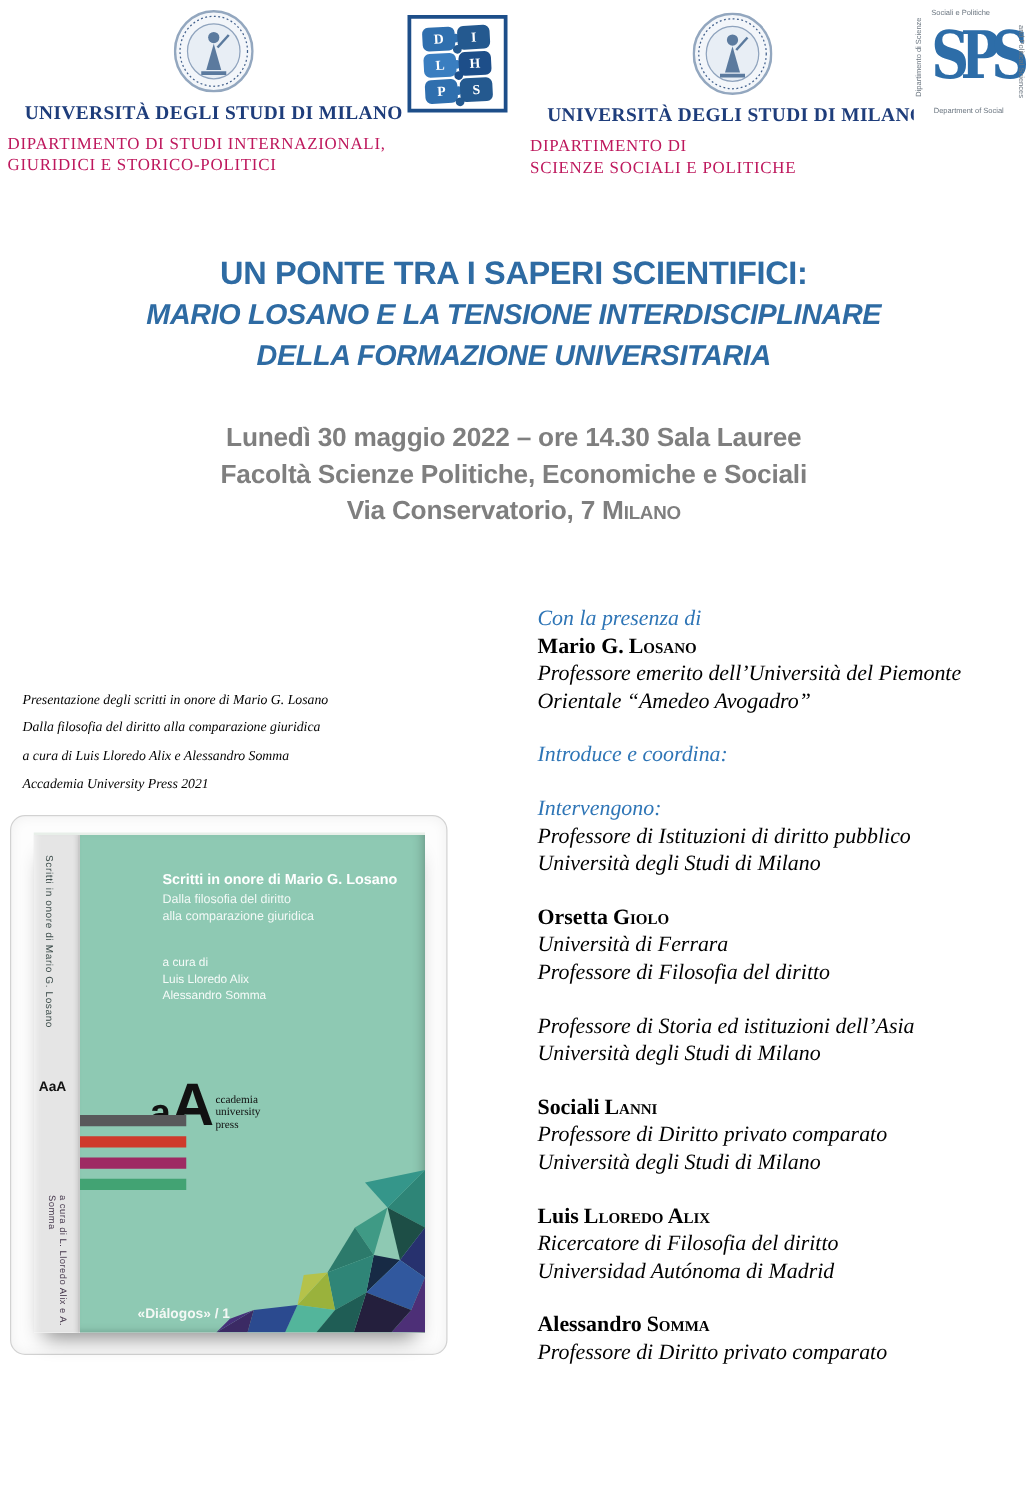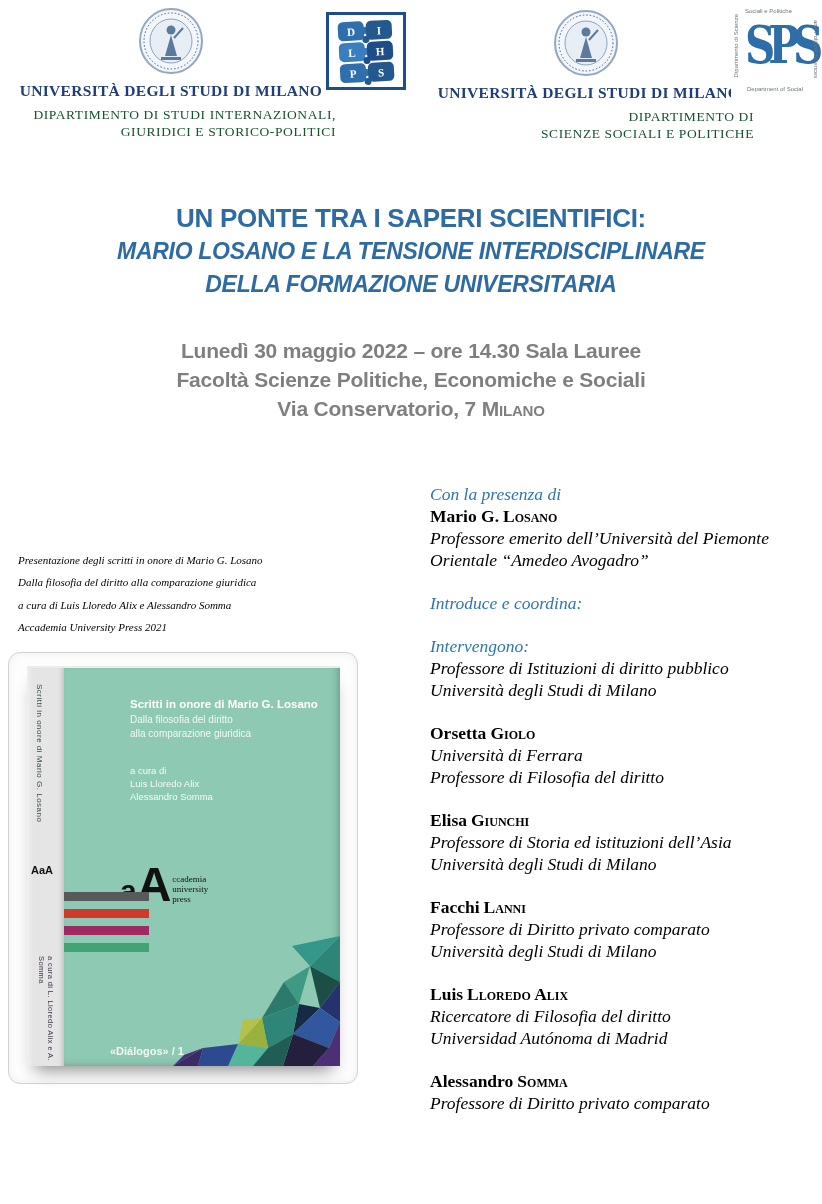--- a/index.html
+++ b/index.html
@@ -17,23 +17,23 @@
 
   .univ-name {
     position:absolute; width:310px; text-align:center;
     font-family:"Liberation Serif", serif; font-weight:bold;
     font-size:15.5px; color:#1e3d7b; letter-spacing:0.3px;
   }
   .univ-left  { left:16px;  top:82px; }
   .univ-right { left:434px; top:84px; }
 
   .dept {
-    position:absolute; width:330px; text-align:right;
+    position:absolute; width:330px; text-align:left;
     font-family:"Liberation Serif", serif;
-    font-size:13.5px; color:#14532d; letter-spacing:0.6px; line-height:17px;
+    font-size:13.5px; color:#be185d; letter-spacing:0.6px; line-height:17px;
   }
   .dept-left  { left:6px;   top:106px; }
   .dept-right { left:424px; top:108px; }
 
   
   .puzzle {
     position:absolute; left:326px; top:12px; width:80px; height:78px;
     border:3px solid #1d4e89; background:#fff;
     display:flex; align-items:center; justify-content:center;
   }
@@ -312,27 +312,26 @@
         <div class="role">Università degli Studi di Milano</div>
       </div>
 
       <div class="entry gap">
         <div class="pname"><span>Orsetta</span><span class="last">Giolo</span></div>
         <div class="role">Università di Ferrara</div>
         <div class="role">Professore di Filosofia del diritto</div>
       </div>
 
       <div class="entry gap">
-        <div class="pname"><span>Elisa</span><span class="last">Giunchi</span></div>
         <div class="role">Professore di Storia ed istituzioni dell’Asia</div>
         <div class="role">Università degli Studi di Milano</div>
       </div>
 
       <div class="entry gap">
-        <div class="pname"><span>Facchi</span><span class="last">Lanni</span></div>
+        <div class="pname"><span>Sociali</span><span class="last">Lanni</span></div>
         <div class="role">Professore di Diritto privato comparato</div>
         <div class="role">Università degli Studi di Milano</div>
       </div>
 
       <div class="entry gap">
         <div class="pname"><span>Luis</span><span class="last">Lloredo Alix</span></div>
         <div class="role">Ricercatore di Filosofia del diritto</div>
         <div class="role">Universidad Autónoma di Madrid</div>
       </div>
 

